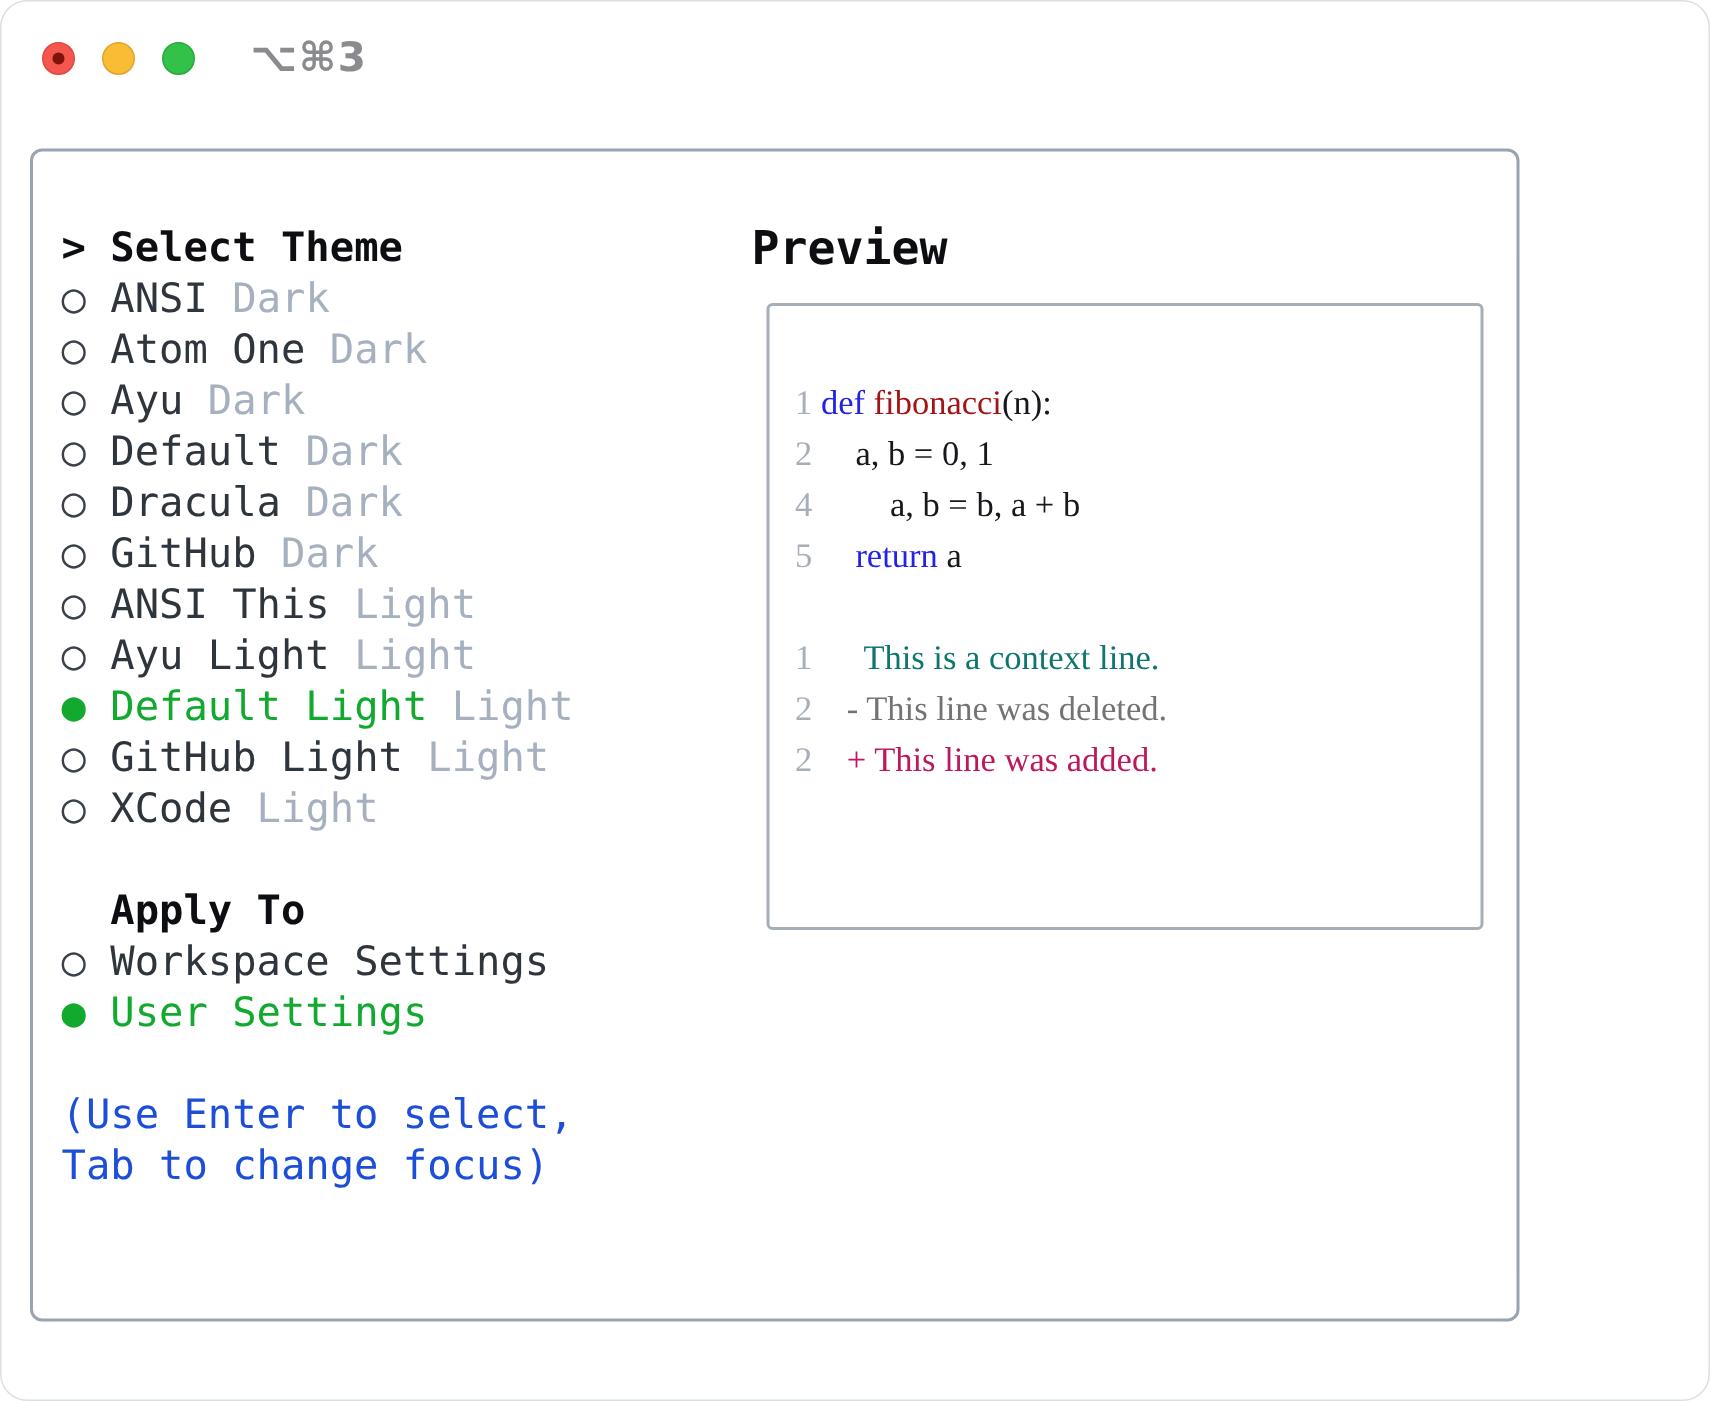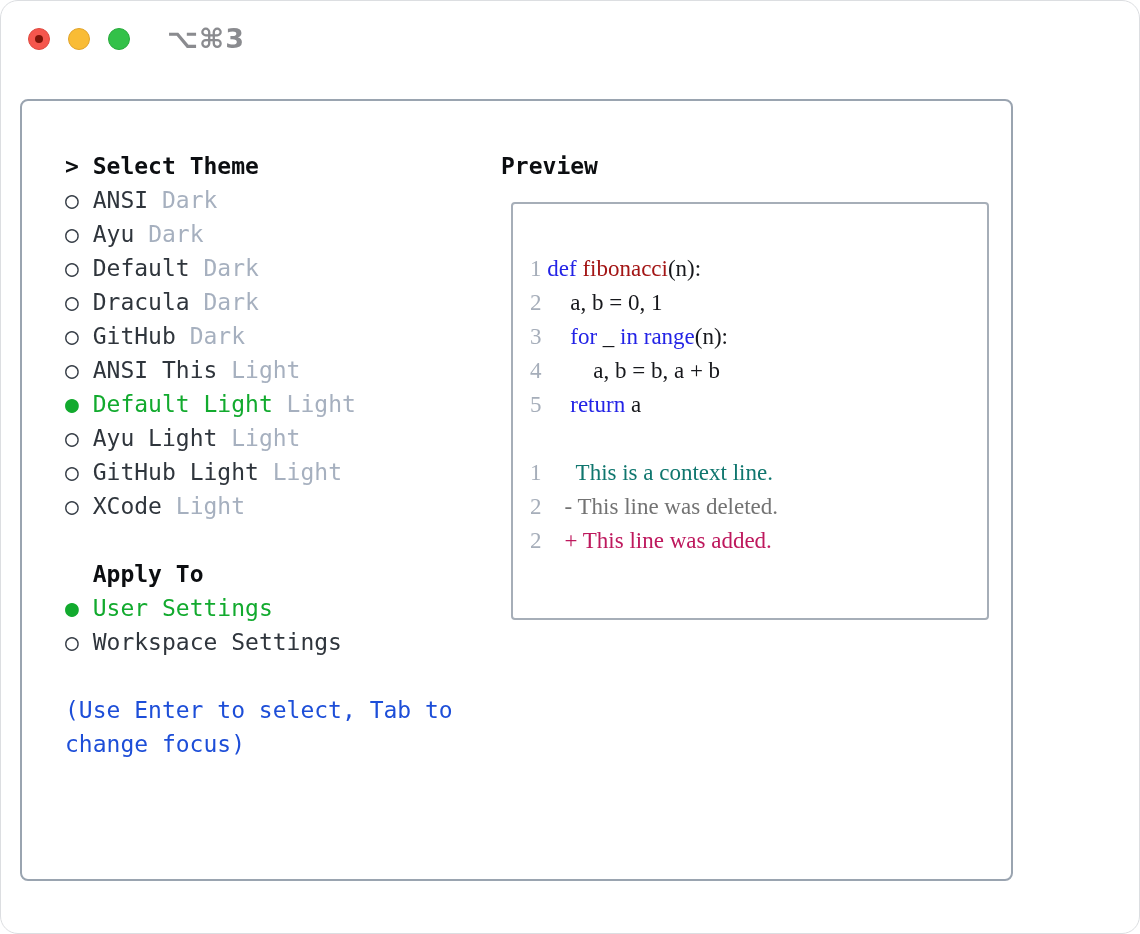--- a/index.html
+++ b/index.html
@@ -18,32 +18,32 @@
   .title{
     position:absolute;left:166px;top:22px;
     font-family:"DejaVu Sans",sans-serif;font-size:27px;font-weight:700;
     color:#8a8b8f;letter-spacing:1px;
   }
   
   .panel{
     position:absolute;left:19px;top:98px;width:993px;height:782px;box-sizing:border-box;
     border:2px solid #9aa4b0;border-radius:8px;background:#ffffff;
   }
-  .col-left{position:absolute;left:19px;top:48px;font-size:23px;line-height:34px;color:#2f353c;margin-left:24px;}
+  .col-left{position:absolute;left:19px;top:48px;font-size:27px;line-height:34px;color:#2f353c;}
   .row{white-space:pre;}
   .hdr{font-weight:700;color:#0c0e11;}
   .bullet{color:#3a414a;}
   .sel{color:#12aa2e;}
   .tname{color:#2f353c;}
   .tname.sel{color:#12aa2e;}
   .variant{color:#a6b0bf;}
   .spacer{height:34px;}
   .hint{color:#1d4ed8;white-space:normal;max-width:397px;}
   
-  .preview-hdr{position:absolute;left:479px;top:48px;font-size:23px;line-height:34px;font-weight:700;color:#0c0e11;white-space:pre;}
+  .preview-hdr{position:absolute;left:479px;top:48px;font-size:31px;line-height:34px;font-weight:700;color:#0c0e11;white-space:pre;}
   .pbox{
     position:absolute;left:489px;top:101px;width:478px;height:418px;box-sizing:border-box;
     border:2px solid #a6aeb8;border-radius:4px;background:#ffffff;
     padding:48px 0 0 17px;overflow:hidden;font-family:Liberation Serif, serif;
   }
   .pline{white-space:pre;font-size:23px;line-height:34px;}
   .num{color:#a6aeba;}
   .kw{color:#2323e6;}
   .fn{color:#a31515;}
   .plain{color:#17181c;}
@@ -64,47 +64,47 @@
     <span class="light green"></span>
     <span class="title">⌥⌘3</span>
   </div>
 
   <div class="panel">
 
     <div class="col-left">
       <div class="row"><span class="hdr">&gt;</span><span class="hdr"> </span><span class="hdr">Select Theme</span></div>
       <div id="theme-list">
           <div class="row"><span class="bullet">○</span> <span class="tname">ANSI</span> <span class="variant">Dark</span></div>
+          <div class="row"><span class="bullet">○</span> <span class="tname">Atom One</span> <span class="variant">Dark</span></div>
           <div class="row"><span class="bullet">○</span> <span class="tname">Ayu</span> <span class="variant">Dark</span></div>
           <div class="row"><span class="bullet">○</span> <span class="tname">Default</span> <span class="variant">Dark</span></div>
           <div class="row"><span class="bullet">○</span> <span class="tname">Dracula</span> <span class="variant">Dark</span></div>
           <div class="row"><span class="bullet">○</span> <span class="tname">GitHub</span> <span class="variant">Dark</span></div>
           <div class="row"><span class="bullet">○</span> <span class="tname">ANSI This</span> <span class="variant">Light</span></div>
+          <div class="row"><span class="bullet">○</span> <span class="tname">Ayu Light</span> <span class="variant">Light</span></div>
           <div class="row"><span class="bullet sel">●</span> <span class="tname sel">Default Light</span> <span class="variant">Light</span></div>
-          <div class="row"><span class="bullet">○</span> <span class="tname">Ayu Light</span> <span class="variant">Light</span></div>
           <div class="row"><span class="bullet">○</span> <span class="tname">GitHub Light</span> <span class="variant">Light</span></div>
           <div class="row"><span class="bullet">○</span> <span class="tname">XCode</span> <span class="variant">Light</span></div>
         </div>
       <div class="spacer"></div>
       <div class="row"><span>  </span><span class="hdr">Apply To</span></div>
       <div id="apply-list">
+          <div class="row"><span class="bullet">○</span> <span class="tname">Workspace Settings</span></div>
           <div class="row"><span class="bullet sel">●</span> <span class="tname sel">User Settings</span></div>
-          <div class="row"><span class="bullet">○</span> <span class="tname">Workspace Settings</span></div>
         </div>
       <div class="spacer"></div>
       <div class="hint">(Use Enter to select, Tab to change focus)</div>
     </div>
 
     <div class="preview-hdr">Preview</div>
 
     <div class="pbox">
       <div id="preview-lines">
           <div class="pline"><span class="num">1</span><span class="plain"> </span><span class="kw">def</span><span class="plain"> </span><span class="fn">fibonacci</span><span class="plain">(n):</span></div>
           <div class="pline"><span class="num">2</span><span class="plain">     a, b = 0, 1</span></div>
-          <div class="pline"><span class="num">3</span><span class="plain">     </span><span class="kw">for</span><span class="plain"> _ </span><span class="kw">in</span><span class="plain"> </span><span class="kw">range</span><span class="plain">(n):</span></div>
           <div class="pline"><span class="num">4</span><span class="plain">         a, b = b, a + b</span></div>
           <div class="pline"><span class="num">5</span><span class="plain">     </span><span class="kw">return</span><span class="plain"> a</span></div>
           <div class="pline">&nbsp;</div>
           <div class="pline"><span class="num">1</span><span class="ctx">      This is a context line.</span></div>
           <div class="pline"><span class="num">2</span><span class="plain">    </span><span class="del">- This line was deleted.</span></div>
           <div class="pline"><span class="num">2</span><span class="plain">    </span><span class="add">+ This line was added.</span></div>
         </div>
     </div>
 
   </div>

